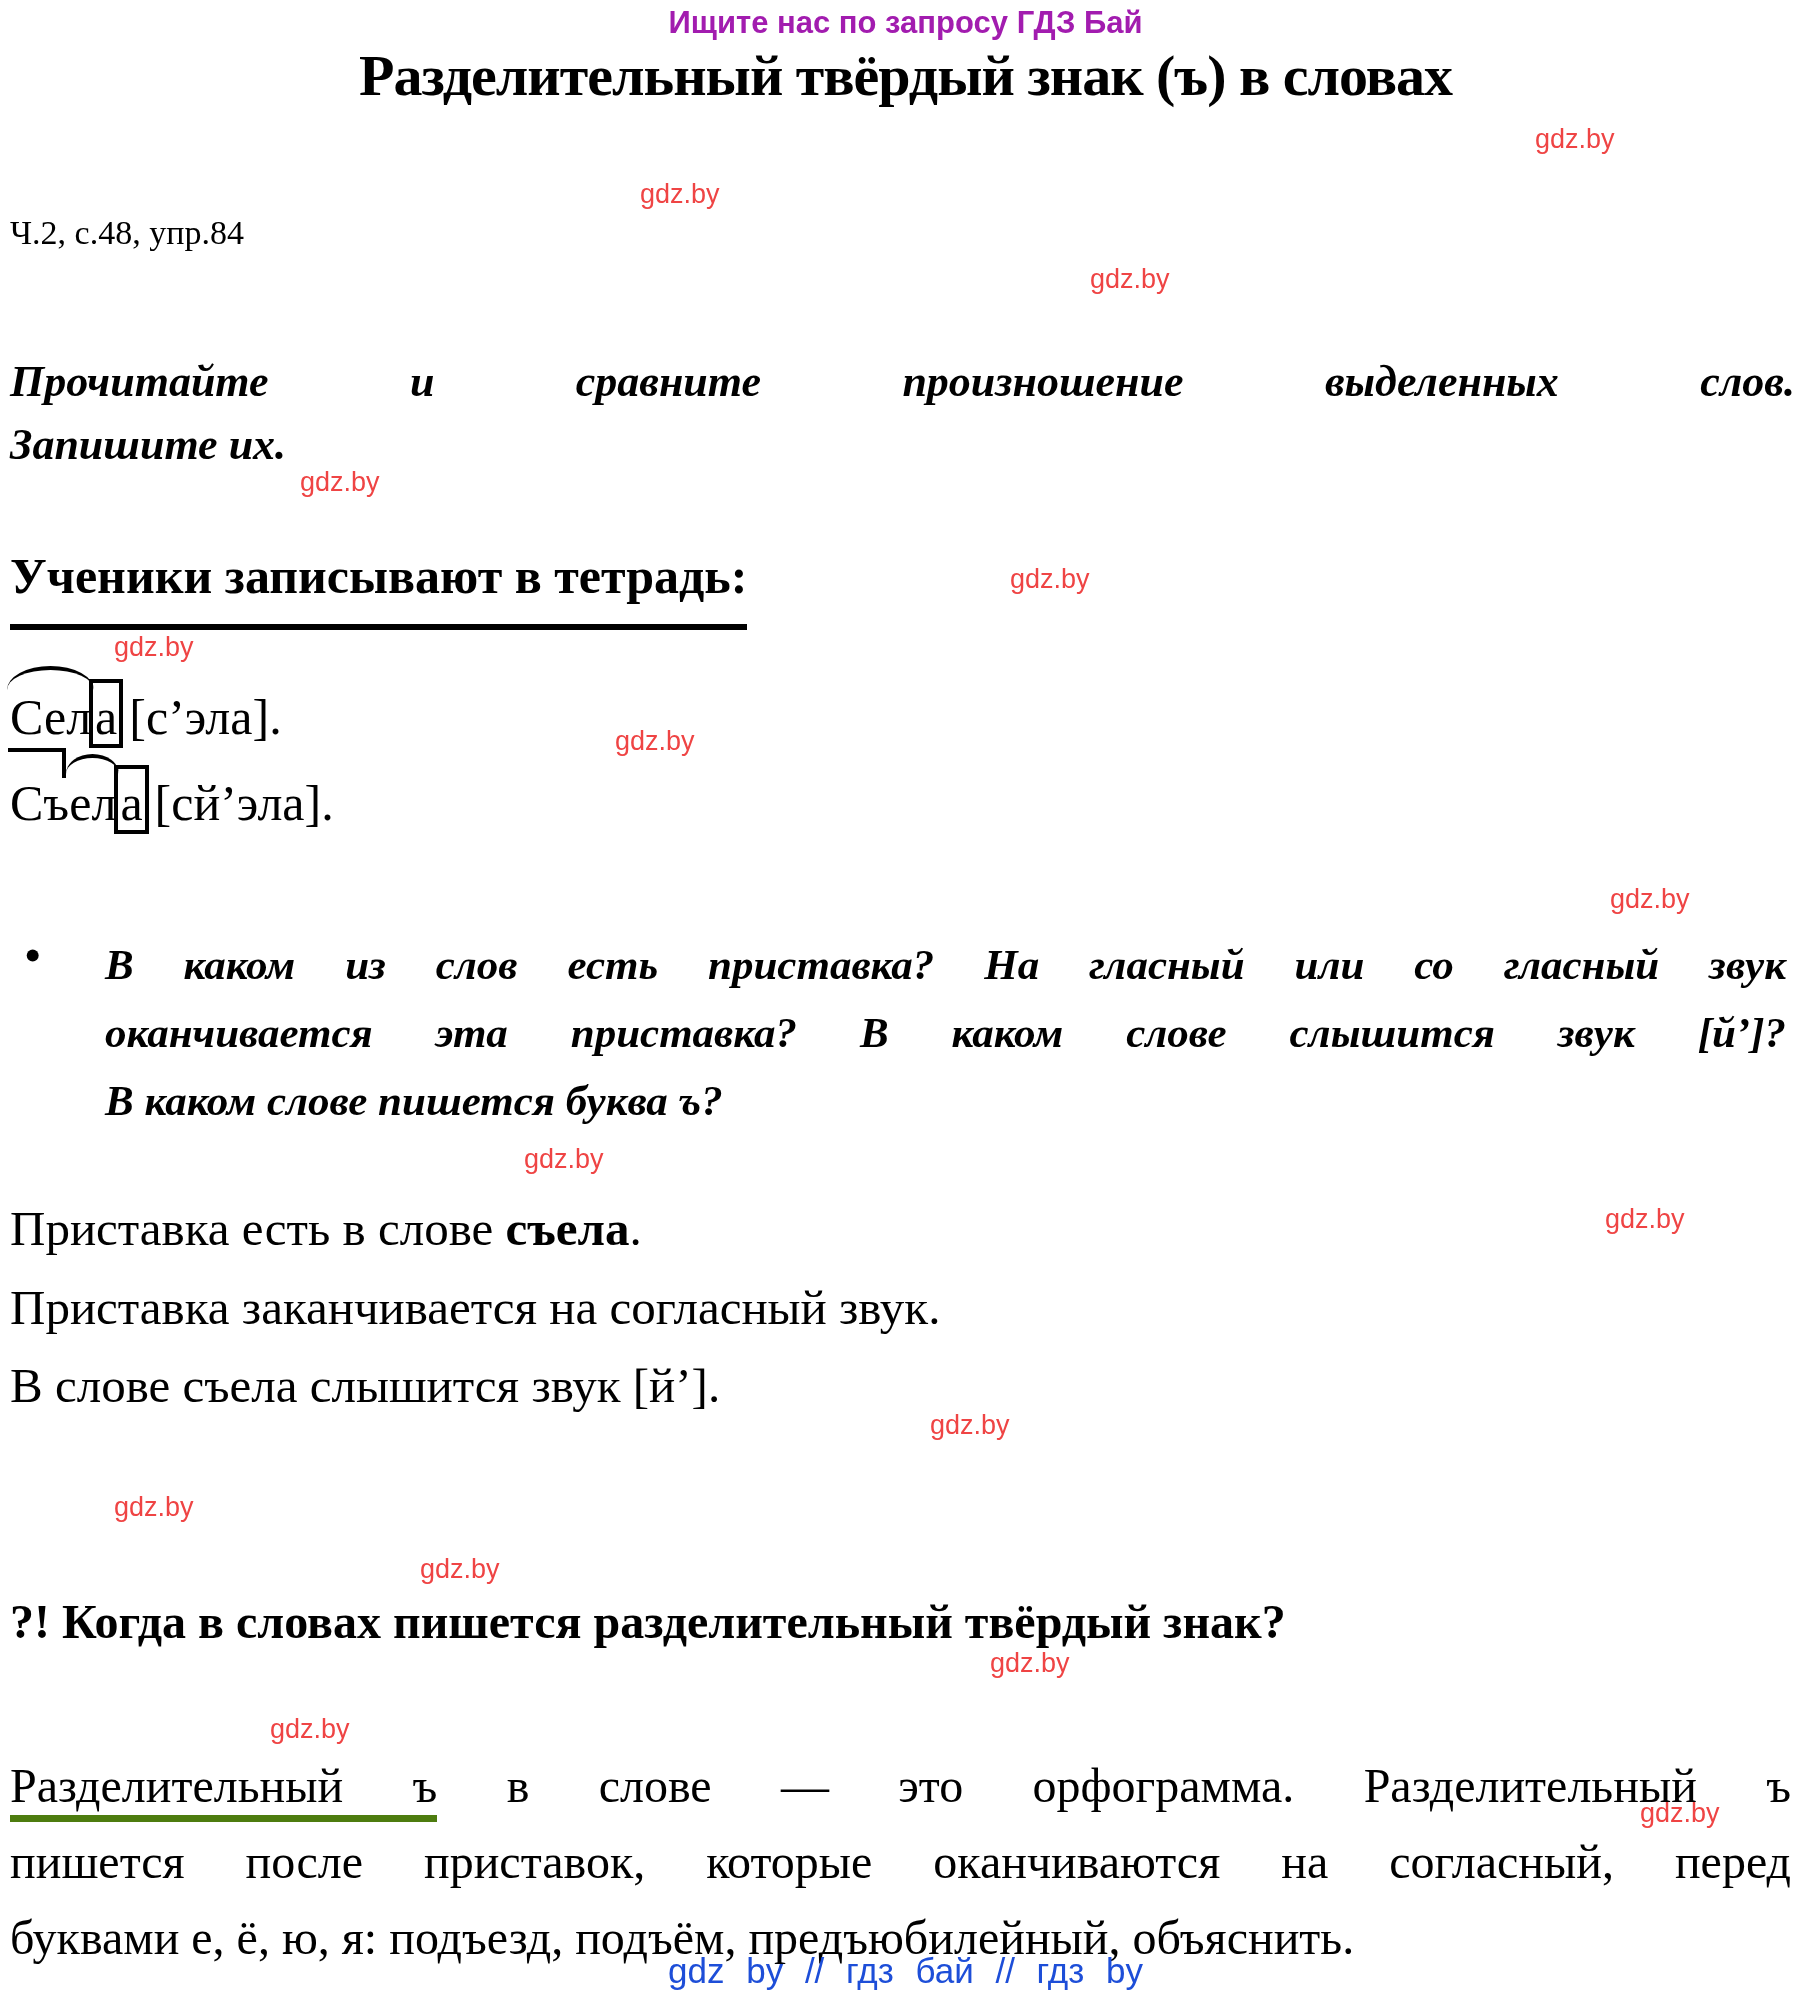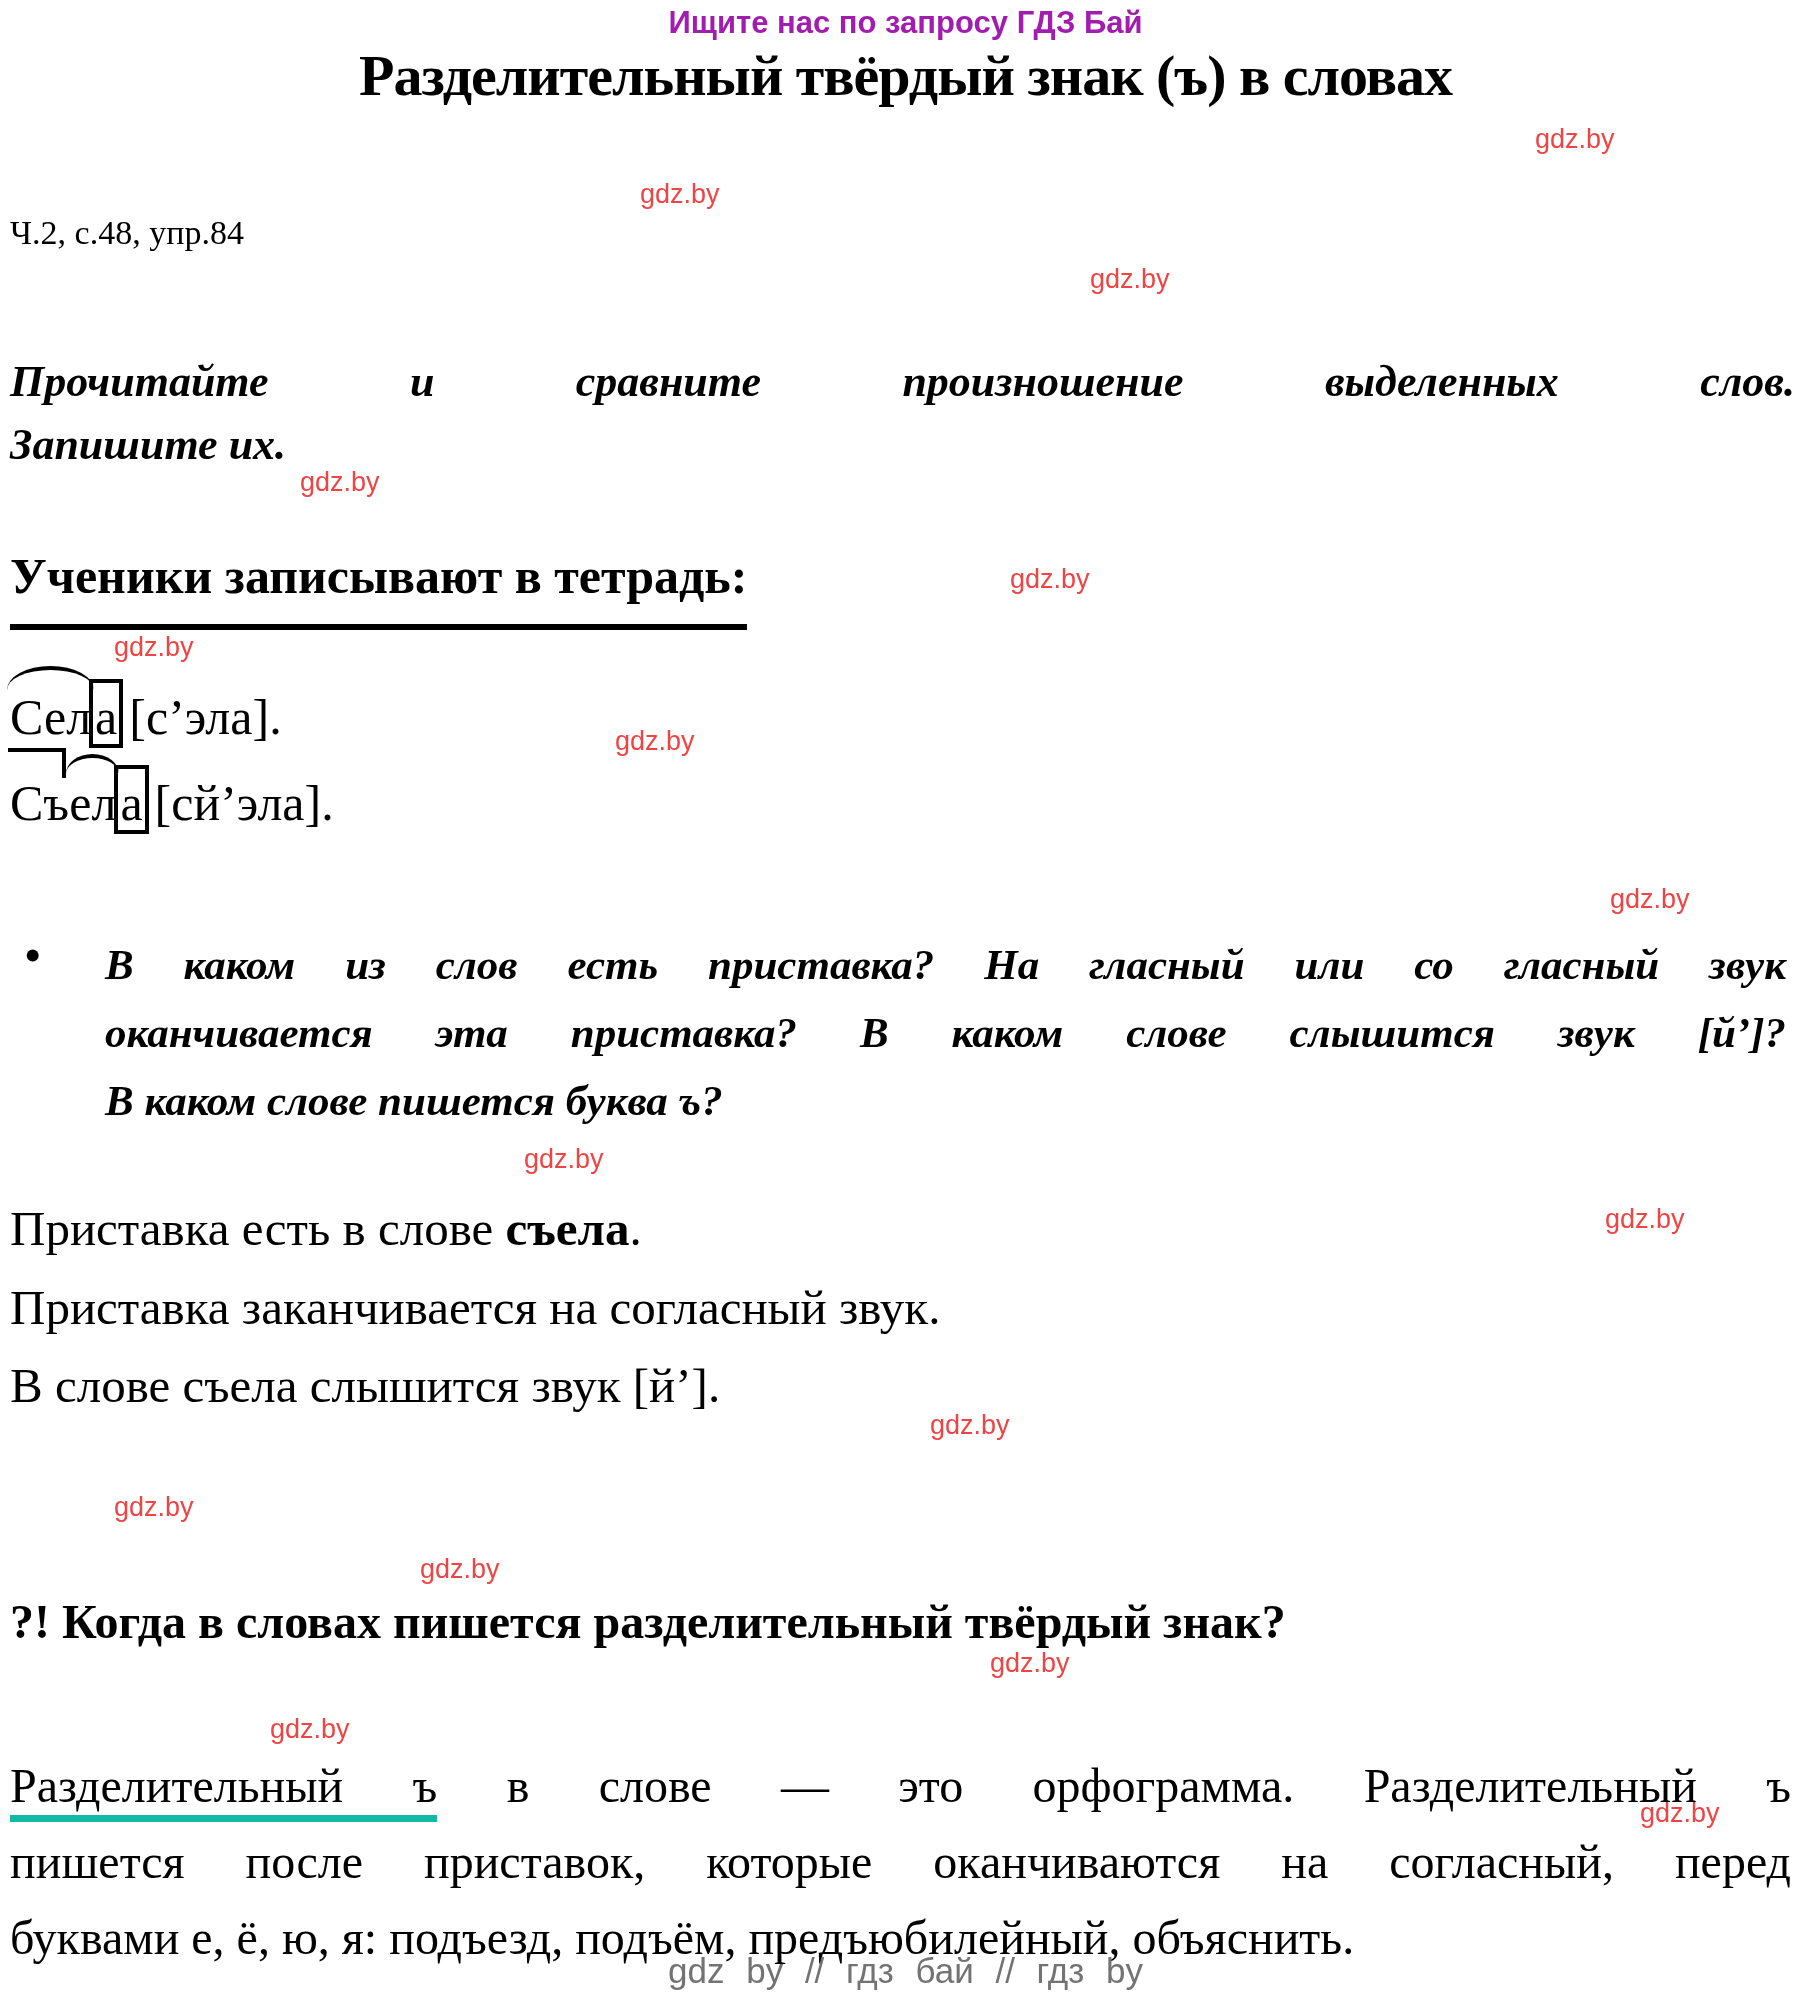--- a/index.html
+++ b/index.html
@@ -59,21 +59,21 @@
   .bullet-text .line{line-height:68px;}
   
   .ans{left:10px;font-size:49px;line-height:1.1;}
   .a1{top:1202px;text-align:center;} .a2{top:1281px;} .a3{top:1359px;} .a4{top:1437px;}
   .bold{font-weight:bold;}
   
   .rule-heading{left:10px;top:1594px;font-size:48px;font-weight:bold;}
   
   .rule{left:10px;right:20px;top:1748px;font-size:48px;}
   .rule .line{line-height:76px;}
-  .rule .u2{border-bottom:7px solid #14b8a6;padding-bottom:3px;}
+  .rule .u2{border-bottom:7px solid #4d7c0f;padding-bottom:3px;}
   
   .jl{text-align:justify;text-align-last:justify;}
   .ll{text-align:left;text-align-last:left;}
   
   .wm{
     position:absolute;
     font-family:"Liberation Sans", sans-serif;
     font-size:27px;color:#ef4444;white-space:nowrap;
   }
   
@@ -140,15 +140,15 @@
   <span class="wm" style="left:1610px;top:884px">gdz.by</span>
   <span class="wm" style="left:524px;top:1144px">gdz.by</span>
   <span class="wm" style="left:1605px;top:1204px">gdz.by</span>
   <span class="wm" style="left:930px;top:1410px">gdz.by</span>
   <span class="wm" style="left:114px;top:1492px">gdz.by</span>
   <span class="wm" style="left:420px;top:1554px">gdz.by</span>
   <span class="wm" style="left:990px;top:1648px">gdz.by</span>
   <span class="wm" style="left:270px;top:1714px">gdz.by</span>
   <span class="wm" style="left:1640px;top:1798px">gdz.by</span>
 
-  <div class="abs footer" style="color:#737373;">gdz by // гдз бай // гдз by</div>
+  <div class="abs footer" style="color:#1d4ed8;">gdz by // гдз бай // гдз by</div>
 
 </div>
 
 </body></html>

